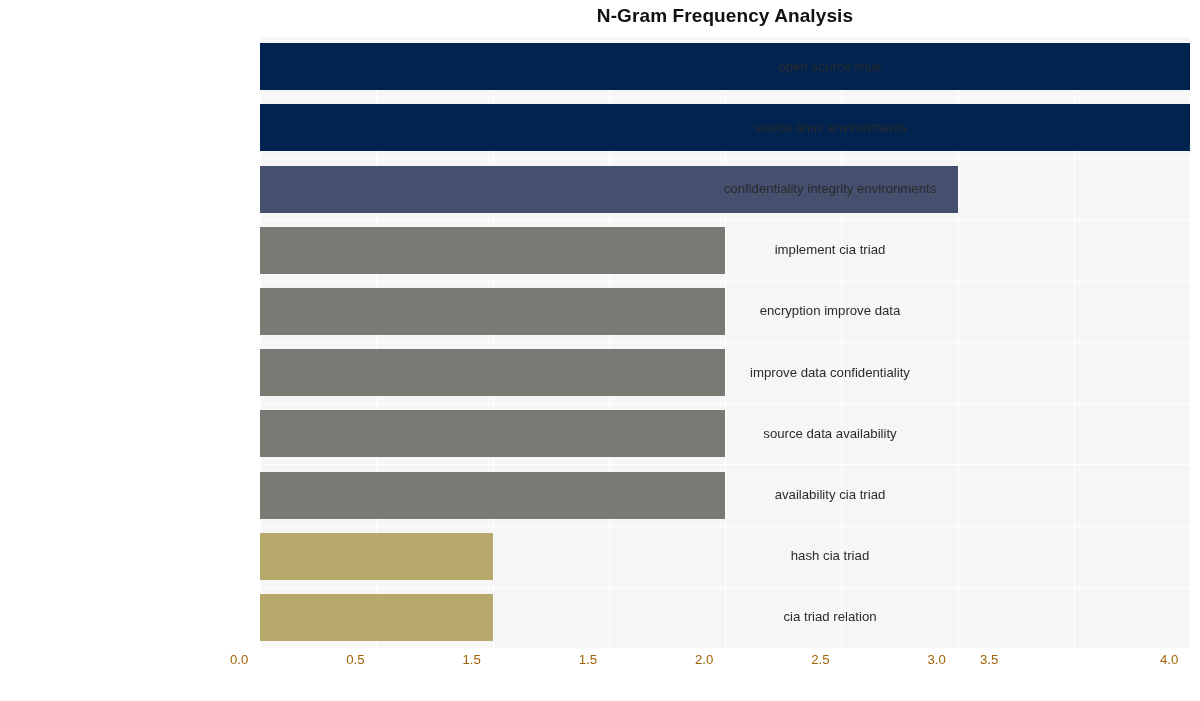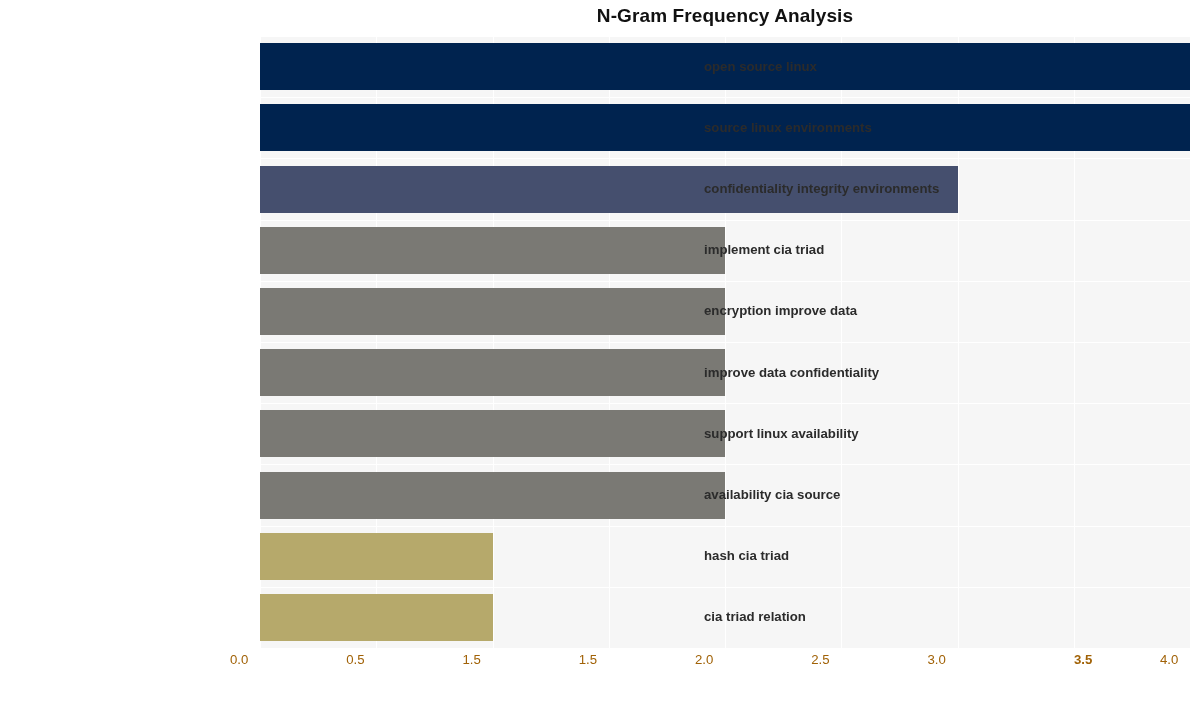--- a/index.html
+++ b/index.html
@@ -67,26 +67,25 @@
     position: absolute;
     left: 0;
     height: 47px;
   }
 
   
   .ytick {
     position: absolute;
     right: 0;
     width: 252px;
-    text-align: left;
+    text-align: center;
     font-size: 13.2px;
     color: #2b2b2b;
     white-space: nowrap;
     line-height: 14px;
-    font-weight: bold;
   }
 
   
   .xtick {
     position: absolute;
     top: 652px;
     width: 60px;
     margin-left: -30px;
     text-align: left;
     font-size: 13.2px;
@@ -147,31 +146,31 @@
       </div>
   </div>
 
   <div id="ytick-layer">
       <div class="ytick" style="top: 59.6px;">open source linux</div>
       <div class="ytick" style="top: 120.8px;">source linux environments</div>
       <div class="ytick" style="top: 182px;">confidentiality integrity environments</div>
       <div class="ytick" style="top: 243.2px;">implement cia triad</div>
       <div class="ytick" style="top: 304.4px;">encryption improve data</div>
       <div class="ytick" style="top: 365.6px;">improve data confidentiality</div>
-      <div class="ytick" style="top: 426.8px;">support linux availability</div>
-      <div class="ytick" style="top: 488px;">availability cia source</div>
+      <div class="ytick" style="top: 426.8px;">source data availability</div>
+      <div class="ytick" style="top: 488px;">availability cia triad</div>
       <div class="ytick" style="top: 549.2px;">hash cia triad</div>
       <div class="ytick" style="top: 610.4px;">cia triad relation</div>
     </div>
   <div id="xtick-layer">
       <div class="xtick" style="left: 260px;">0.0</div>
       <div class="xtick" style="left: 376.25px;">0.5</div>
       <div class="xtick" style="left: 492.5px;">1.5</div>
       <div class="xtick" style="left: 608.75px;">1.5</div>
       <div class="xtick" style="left: 725px;">2.0</div>
       <div class="xtick" style="left: 841.25px;">2.5</div>
       <div class="xtick" style="left: 957.5px;">3.0</div>
-      <div class="xtick" style="left: 1104px; font-weight: bold;">3.5</div>
+      <div class="xtick" style="left: 1010px;">3.5</div>
       <div class="xtick" style="left: 1190px;">4.0</div>
     </div>
 
 
 </div>
 
 </body></html>

